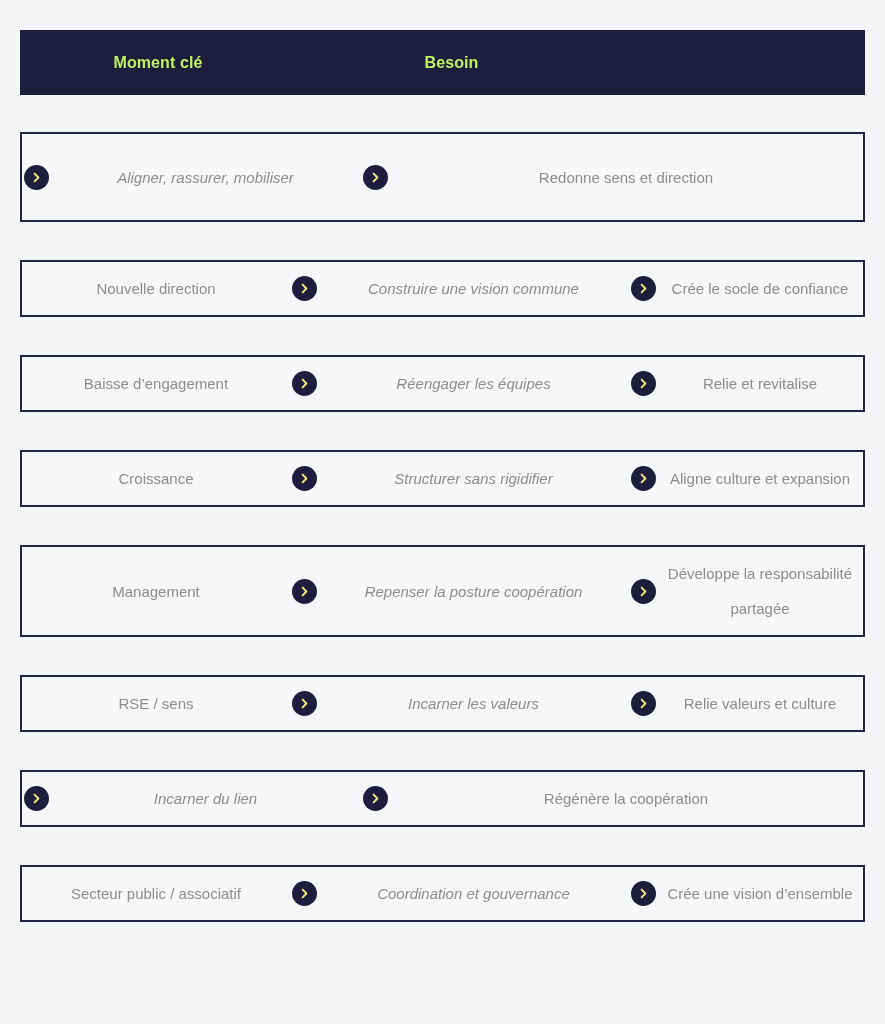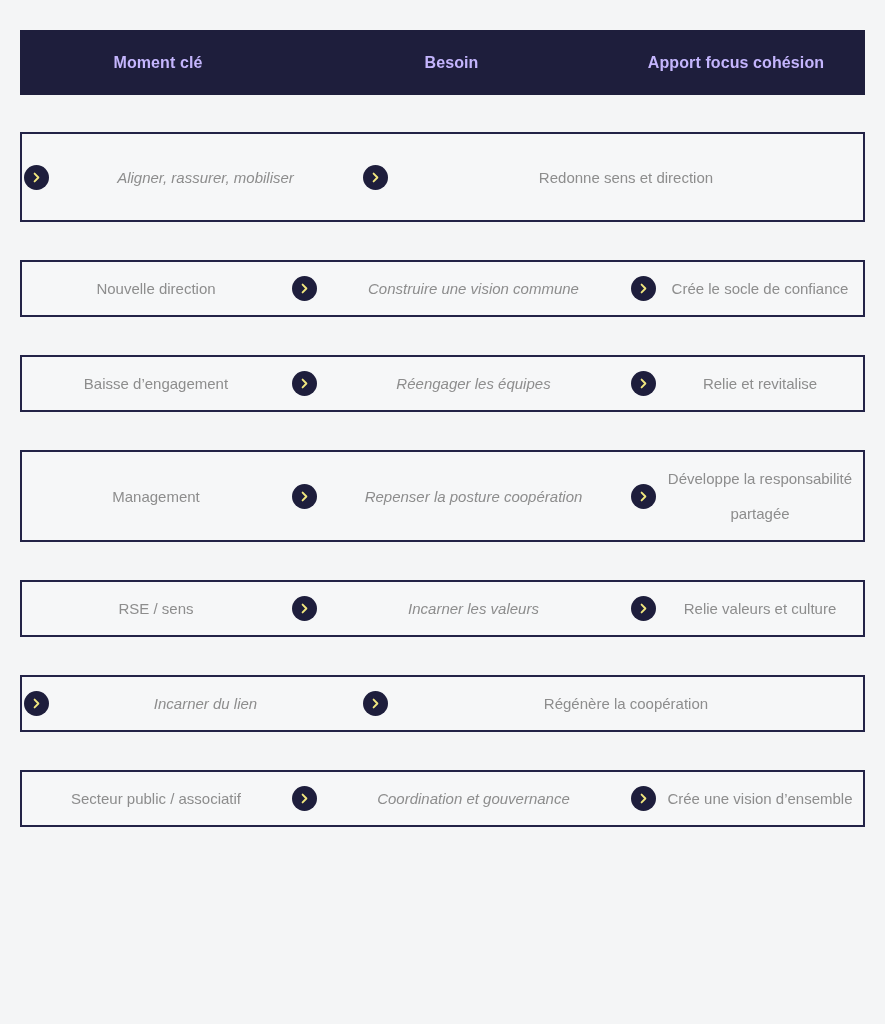--- a/index.html
+++ b/index.html
@@ -24,21 +24,21 @@
 
   
   .table-header {
     display: flex;
     align-items: center;
     height: 65px;
     background: #1e1e3c;
     box-sizing: border-box;
   }
   .th {
-    color: #c4b5fd;
+    color: #bef264;
     font-size: 16px;
     font-weight: bold;
     text-align: center;
     letter-spacing: 0.1px;
     line-height: 1.2;
   }
   .th.col-a { flex: 0 0 276px; }
   .th.col-b { flex: 0 0 311px; }
   .th.col-c { flex: 0 0 258px; }
 
@@ -87,21 +87,20 @@
   .chev svg { display: block; }
 </style>
 </head>
 <body>
 
 <div class="sheet">
 
   <div class="table-header">
     <div class="th col-a">Moment clé</div>
     <div class="th col-b">Besoin</div>
-    <div class="th col-c">Apport focus cohésion</div>
   </div>
 
   <div class="rows" id="rows-container">
   <div class="row tall">
     <div class="arrow-cell">
       <span class="chev">
         <svg width="11" height="11" viewBox="0 0 11 11" aria-hidden="true">
           <path d="M3.6 1.6 L7.4 5.5 L3.6 9.4" fill="none" stroke="#f2e87f" stroke-width="1.9" stroke-linecap="round" stroke-linejoin="round"></path>
         </svg>
       </span>
@@ -150,20 +149,39 @@
     <div class="arrow-cell">
       <span class="chev">
         <svg width="11" height="11" viewBox="0 0 11 11" aria-hidden="true">
           <path d="M3.6 1.6 L7.4 5.5 L3.6 9.4" fill="none" stroke="#f2e87f" stroke-width="1.9" stroke-linecap="round" stroke-linejoin="round"></path>
         </svg>
       </span>
     </div>
     <div class="cell col-c">Relie et revitalise</div>
   </div>
 
+  <div class="row">
+    <div class="cell col-a">Croissance</div>
+    <div class="arrow-cell">
+      <span class="chev">
+        <svg width="11" height="11" viewBox="0 0 11 11" aria-hidden="true">
+          <path d="M3.6 1.6 L7.4 5.5 L3.6 9.4" fill="none" stroke="#f2e87f" stroke-width="1.9" stroke-linecap="round" stroke-linejoin="round"></path>
+        </svg>
+      </span>
+    </div>
+    <div class="cell col-b">Structurer sans rigidifier</div>
+    <div class="arrow-cell">
+      <span class="chev">
+        <svg width="11" height="11" viewBox="0 0 11 11" aria-hidden="true">
+          <path d="M3.6 1.6 L7.4 5.5 L3.6 9.4" fill="none" stroke="#f2e87f" stroke-width="1.9" stroke-linecap="round" stroke-linejoin="round"></path>
+        </svg>
+      </span>
+    </div>
+    <div class="cell col-c">Aligne culture et expansion</div>
+  </div>
 
   <div class="row tall">
     <div class="cell col-a">Management</div>
     <div class="arrow-cell">
       <span class="chev">
         <svg width="11" height="11" viewBox="0 0 11 11" aria-hidden="true">
           <path d="M3.6 1.6 L7.4 5.5 L3.6 9.4" fill="none" stroke="#f2e87f" stroke-width="1.9" stroke-linecap="round" stroke-linejoin="round"></path>
         </svg>
       </span>
     </div>

